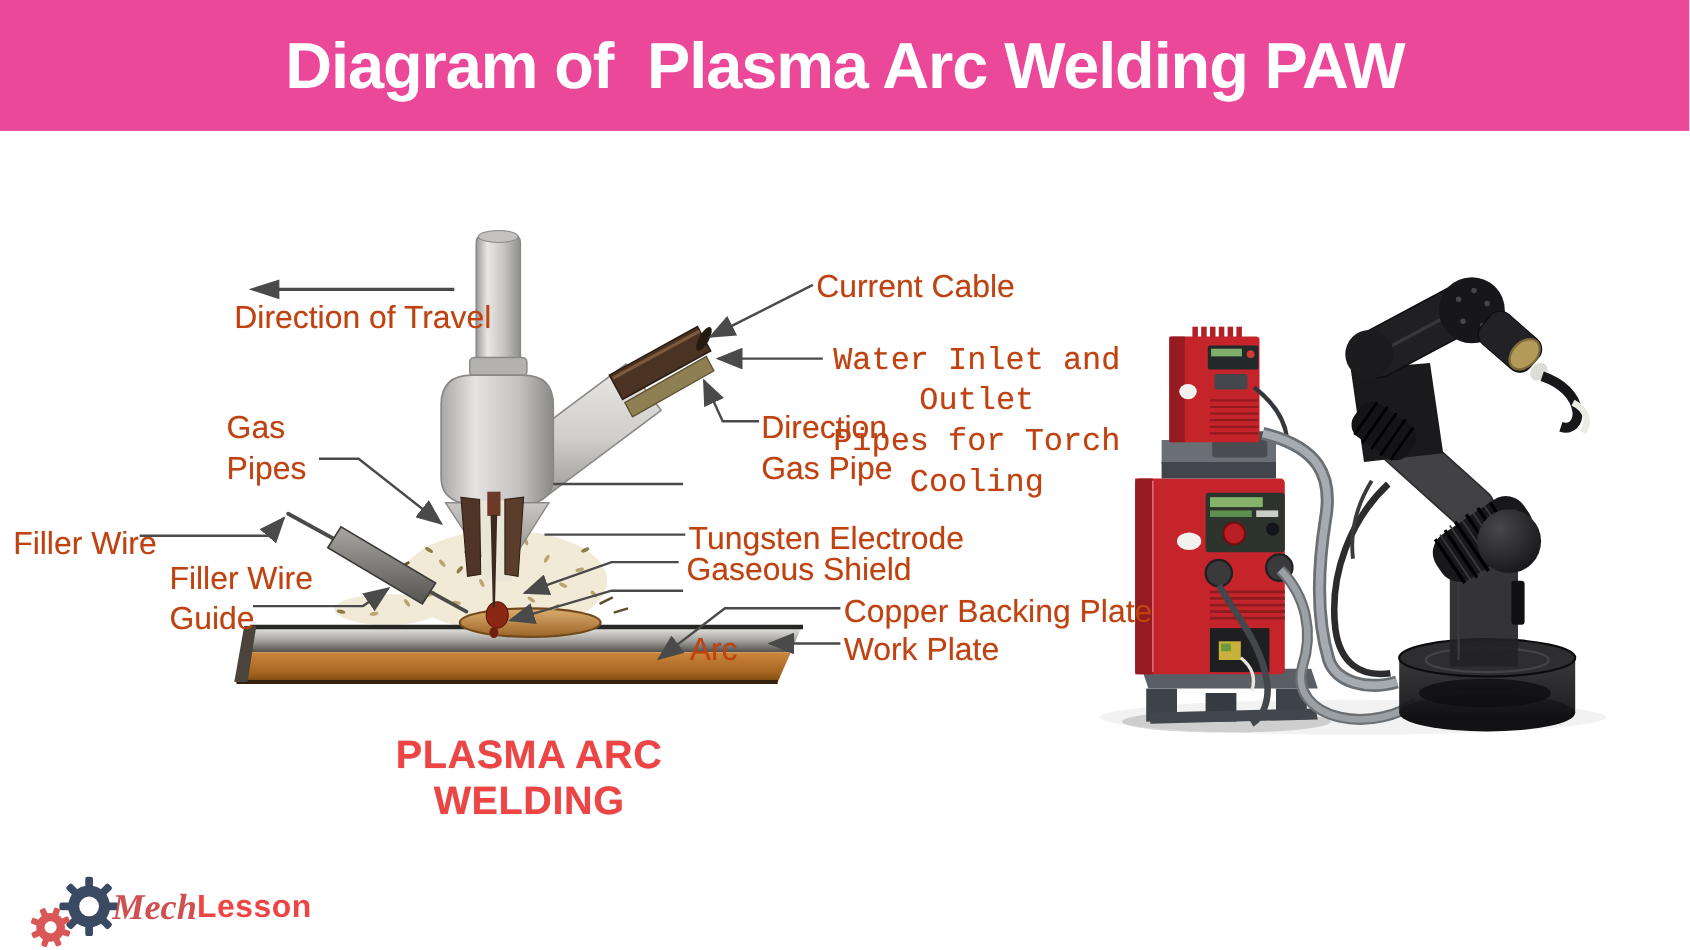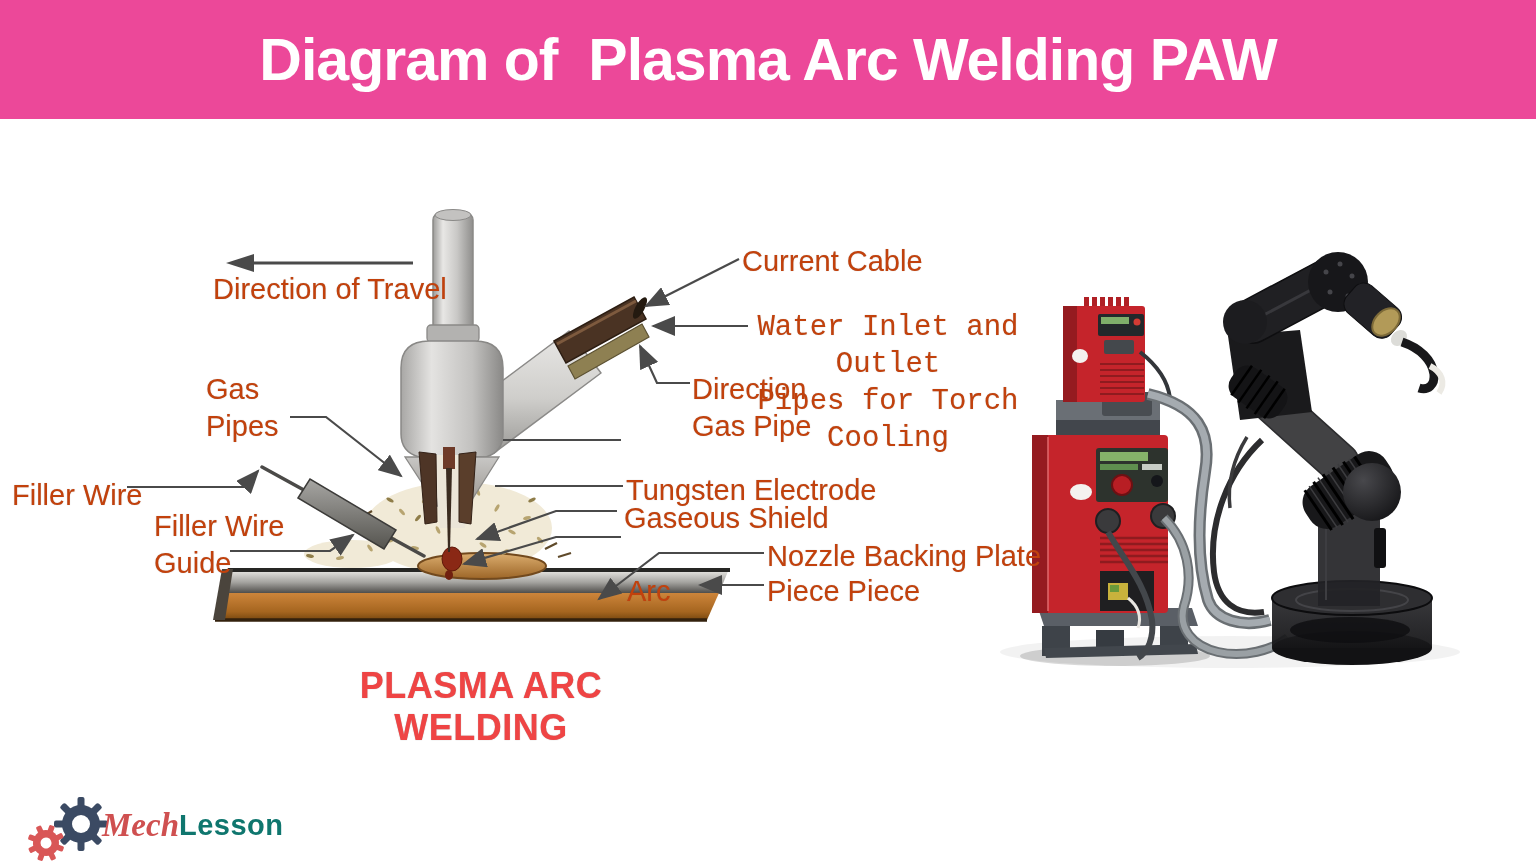--- a/index.html
+++ b/index.html
@@ -13,21 +13,21 @@
   .lbl{position:absolute;font-size:29px;line-height:1.28;color:#c2410c;white-space:pre-line;
        text-shadow:0 0 1px rgba(80,80,80,.35);}
   .lbl.center{text-align:center;font-family:Liberation Mono, monospace;}
   .caption{position:absolute;left:275px;top:546px;width:412px;text-align:center;
            font-size:36px;font-weight:bold;letter-spacing:.5px;color:#ef4444;
            text-shadow:0 0 1px rgba(40,40,40,.4);}
   .logo{position:absolute;left:26px;top:668px;display:flex;align-items:center;height:76px;justify-content:flex-end;}
   .logo .mech{font-family:"Liberation Serif",serif;font-style:italic;font-weight:bold;
               font-size:33px;color:#cf5050;margin-left:-6px;}
   .logo .lesson{font-family:"Liberation Sans",sans-serif;font-weight:bold;
-                font-size:29px;color:#0f766e;letter-spacing:.5px;}
+                font-size:29px;color:#ef4444;letter-spacing:.5px;}
 </style>
 </head>
 <body>
 
 <div class="page">
 
   <header class="hdr">
     <div class="title">Diagram of  Plasma Arc Welding PAW</div>
   </header>
 
@@ -346,22 +346,22 @@
     <div class="lbl" style="left:742px;top:124px;">Current Cable</div>
     <div class="lbl center" style="left:738px;top:190px;width:300px;">Water Inlet and Outlet
 Pipes for Torch Cooling</div>
     <div class="lbl" style="left:692px;top:252px;">Direction
 Gas Pipe</div>
     <div class="lbl" style="left:206px;top:252px;">Gas
 Pipes</div>
     <div class="lbl" style="left:626px;top:353px;">Tungsten Electrode</div>
     <div class="lbl" style="left:624px;top:381px;">Gaseous Shield</div>
     <div class="lbl" style="left:627px;top:406px;margin-top:48px;">Arc</div>
-    <div class="lbl" style="left:767px;top:419px;">Nozzle Backing Plate</div>
-    <div class="lbl" style="left:767px;top:454px;">Piece Piece</div>
+    <div class="lbl" style="left:767px;top:419px;">Copper Backing Plate</div>
+    <div class="lbl" style="left:767px;top:454px;">Work Plate</div>
     <div class="lbl" style="left:12px;top:358px;">Filler Wire</div>
     <div class="lbl" style="left:154px;top:389px;">Filler Wire
 Guide</div>
 
     <div class="caption">PLASMA ARC WELDING</div>
 
     <div class="logo">
       <svg width="82" height="76" viewBox="0 0 82 76">
         <g transform="translate(55,37)" fill="#3b4a63">
           <g>

